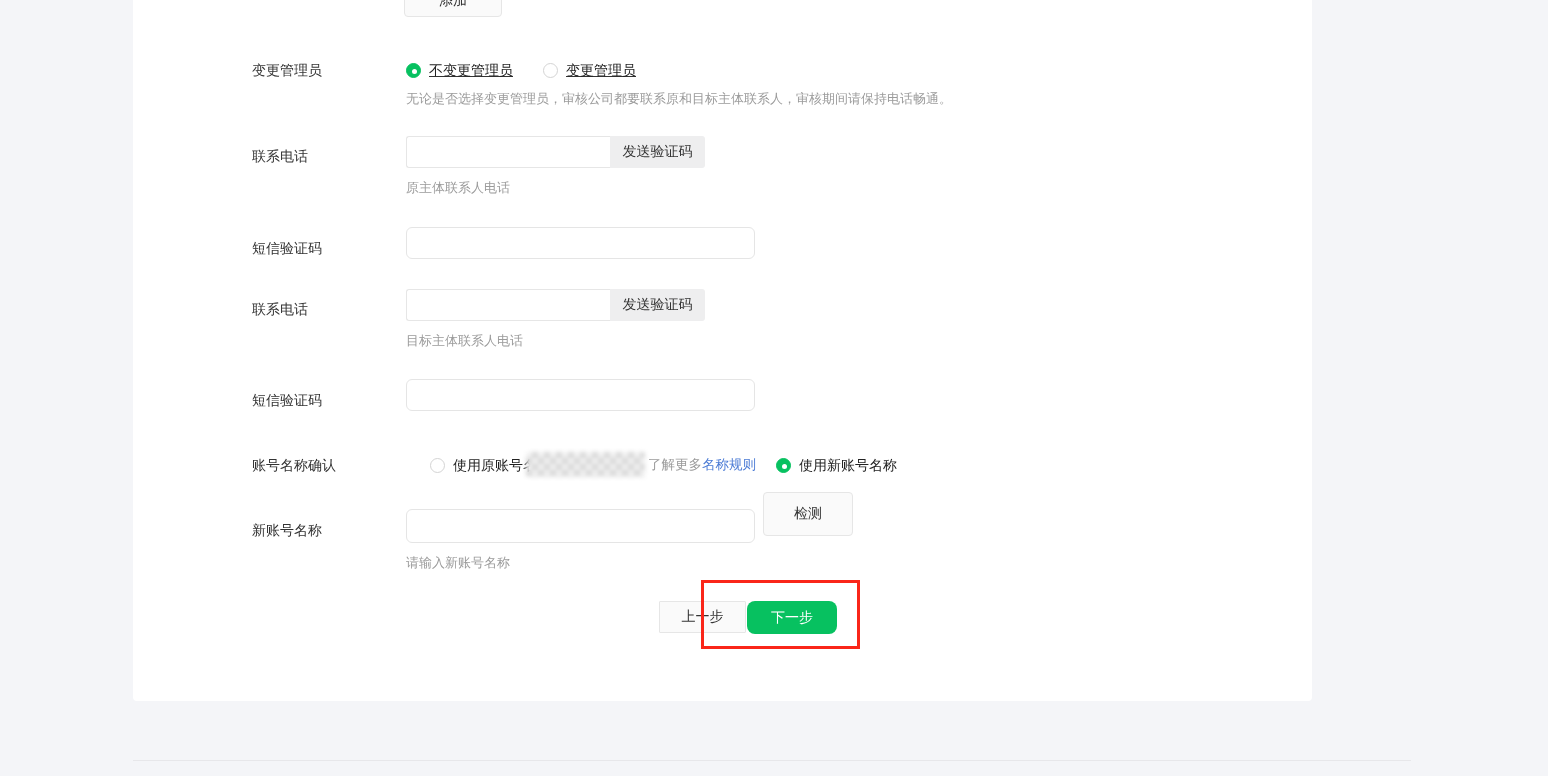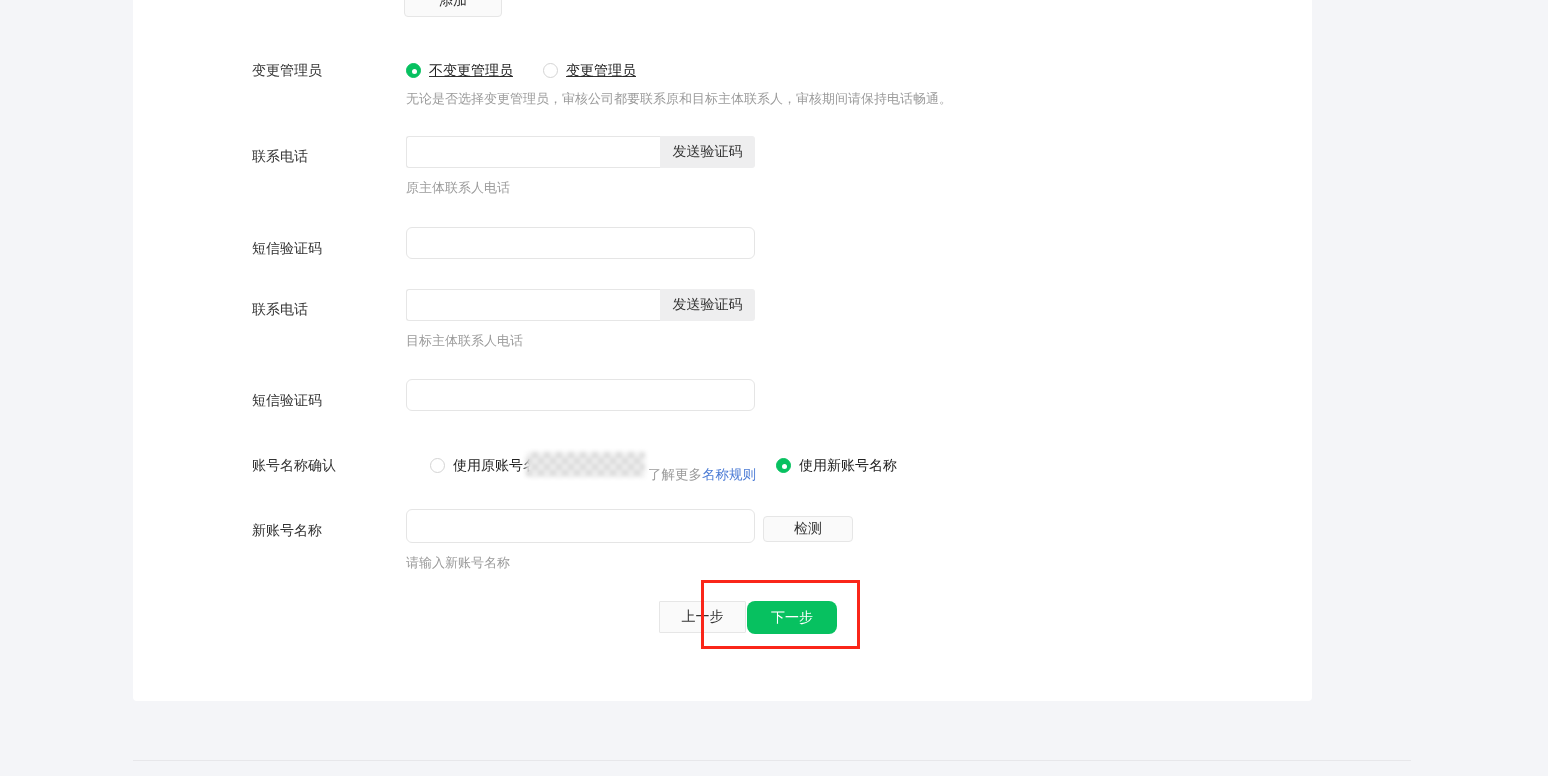--- a/index.html
+++ b/index.html
@@ -25,21 +25,21 @@
     background:#fafafa; border:1px solid #e6e6e6; border-radius:4px;
     font-size:14px; color:#333; cursor:pointer;
   }
   .btn-green {
     display:flex; align-items:center; justify-content:center;
     background:#07c160; border:none; border-radius:4px;
     font-size:14px; color:#ffffff; cursor:pointer;
   }
 
   
-  .combo { display:flex; width:349px; height:32px; }
+  .combo { display:flex; width:299px; height:32px; }
   .combo input {
     flex:1; min-width:0; height:32px;
     border:1px solid #e6e6e6; border-right:none; border-radius:3px 0 0 3px;
     background:#fff; outline:none; padding:0 10px; font-size:14px; color:#333;
   }
   .combo .send-btn {
     width:95px; height:32px; background:#eeeeef; border:none;
     border-radius:0 3px 3px 0; font-size:14px; color:#333; cursor:pointer;
   }
   .input-rounded {
@@ -120,32 +120,32 @@
   <div class="form-label abs" style="left:95px; top:390px;">短信验证码</div>
   <input type="text" class="input-rounded abs" style="left: 249px; top: 379px;" value="">
 
   <div class="form-label abs" style="left:95px; top:455px;">账号名称确认</div>
   <div class="abs" style="left:249px; top:455px; width:700px; height:24px;">
     <span class="radio-opt abs" style="left:0; top:0;">
       <span class="radio-circle"></span>
       <span class="radio-text">使用原账号名称</span>
     </span>
     <span class="blur-block abs" style="left:96px; top:-3px; width:119px; height:25px;"></span>
-    <span class="abs" style="left:218px; top:10px; font-size:13.5px; line-height:20px; color:#9b9b9b; white-space:nowrap;">
+    <span class="abs" style="left:218px; top:0; font-size:13.5px; line-height:20px; color:#9b9b9b; white-space:nowrap;">
       <span>了解更多</span><a class="link">名称规则</a>
     </span>
     <span class="radio-opt abs" style="left:346px; top:0;">
       <span class="radio-circle checked"></span>
       <span class="radio-text">使用新账号名称</span>
     </span>
   </div>
 
   <div class="form-label abs" style="left:95px; top:520px;">新账号名称</div>
   <input type="text" class="input-rounded abs" style="left: 249px; top: 509px; height: 34px;" value="">
-  <button class="btn-plain abs" style="left:606px; top:516px; width:90px; height:26px;">检测</button>
+  <button class="btn-plain abs" style="left:606px; top:492px; width:90px; height:44px;">检测</button>
   <div class="helper abs" style="left:249px; top:554px;">请输入新账号名称</div>
 
   <button class="btn-plain abs" style="left:502px; top:601px; width:87px; height:32px; border-radius:1px;">上一步</button>
   <button class="btn-green abs" style="left:590px; top:601px; width:90px; height:33px; border-radius:8px;">下一步</button>
 
   <div class="annotation-box"></div>
 </div>
 
 <div class="footer-divider"></div>
 

